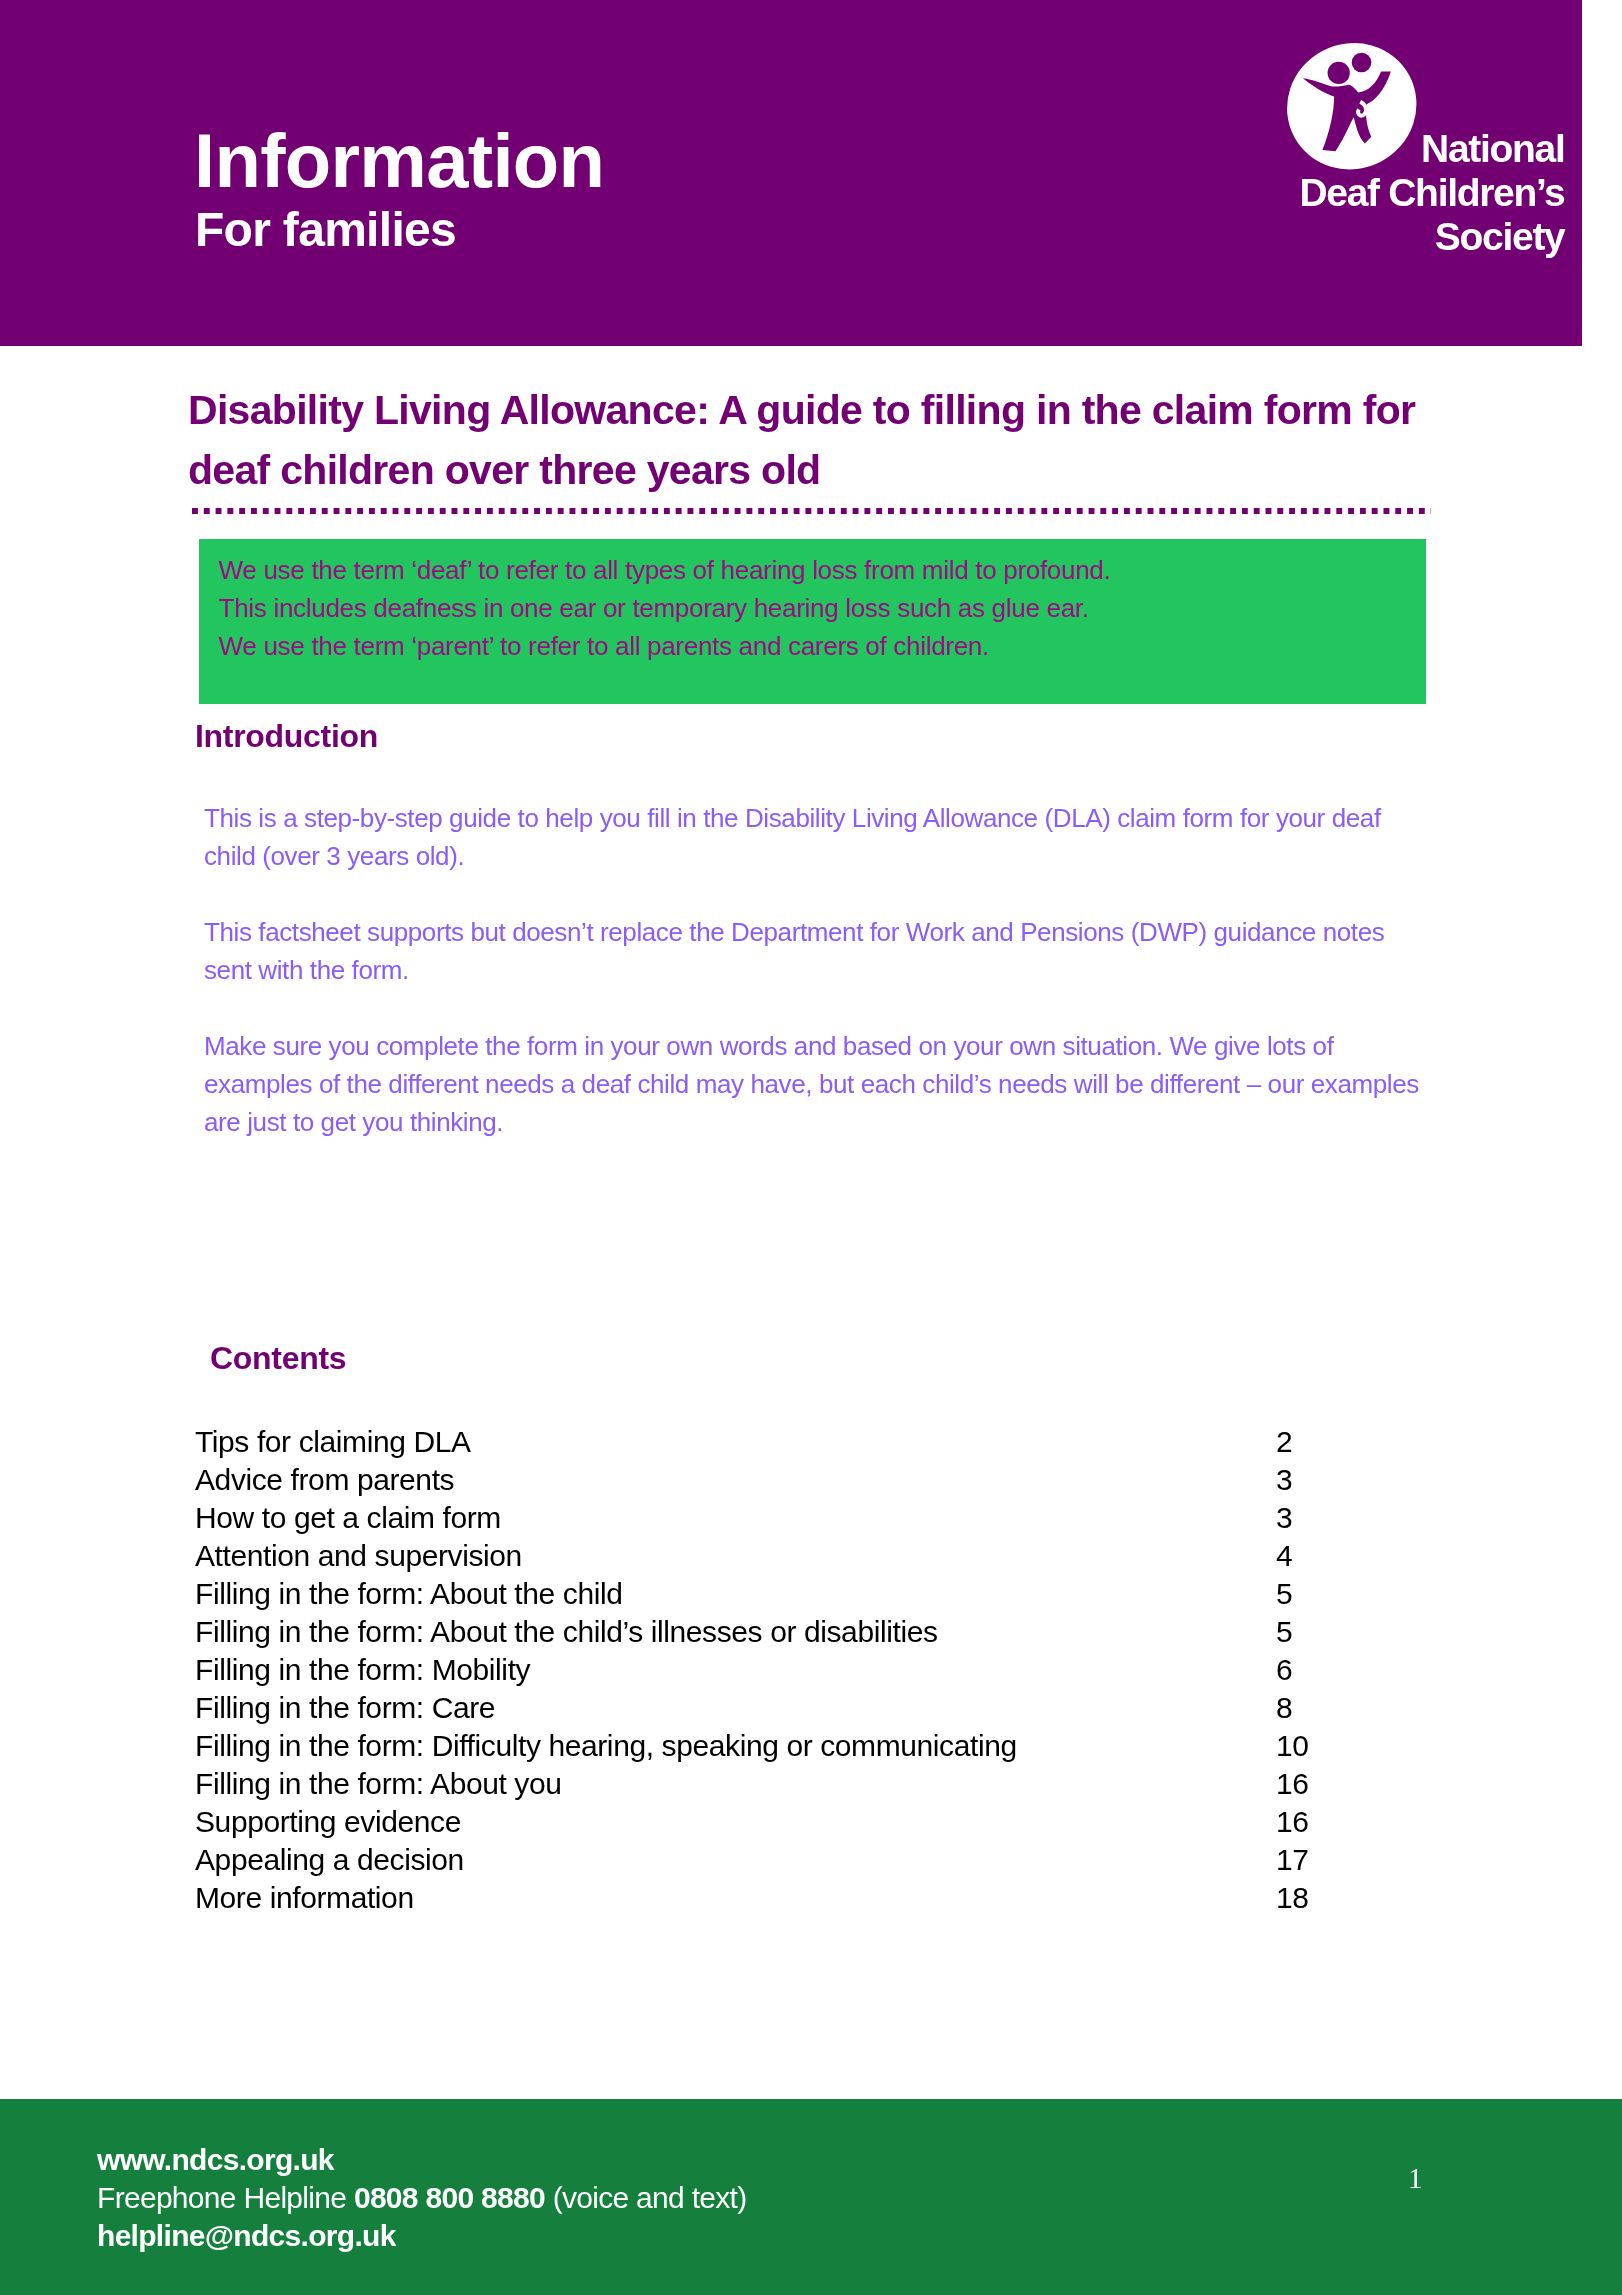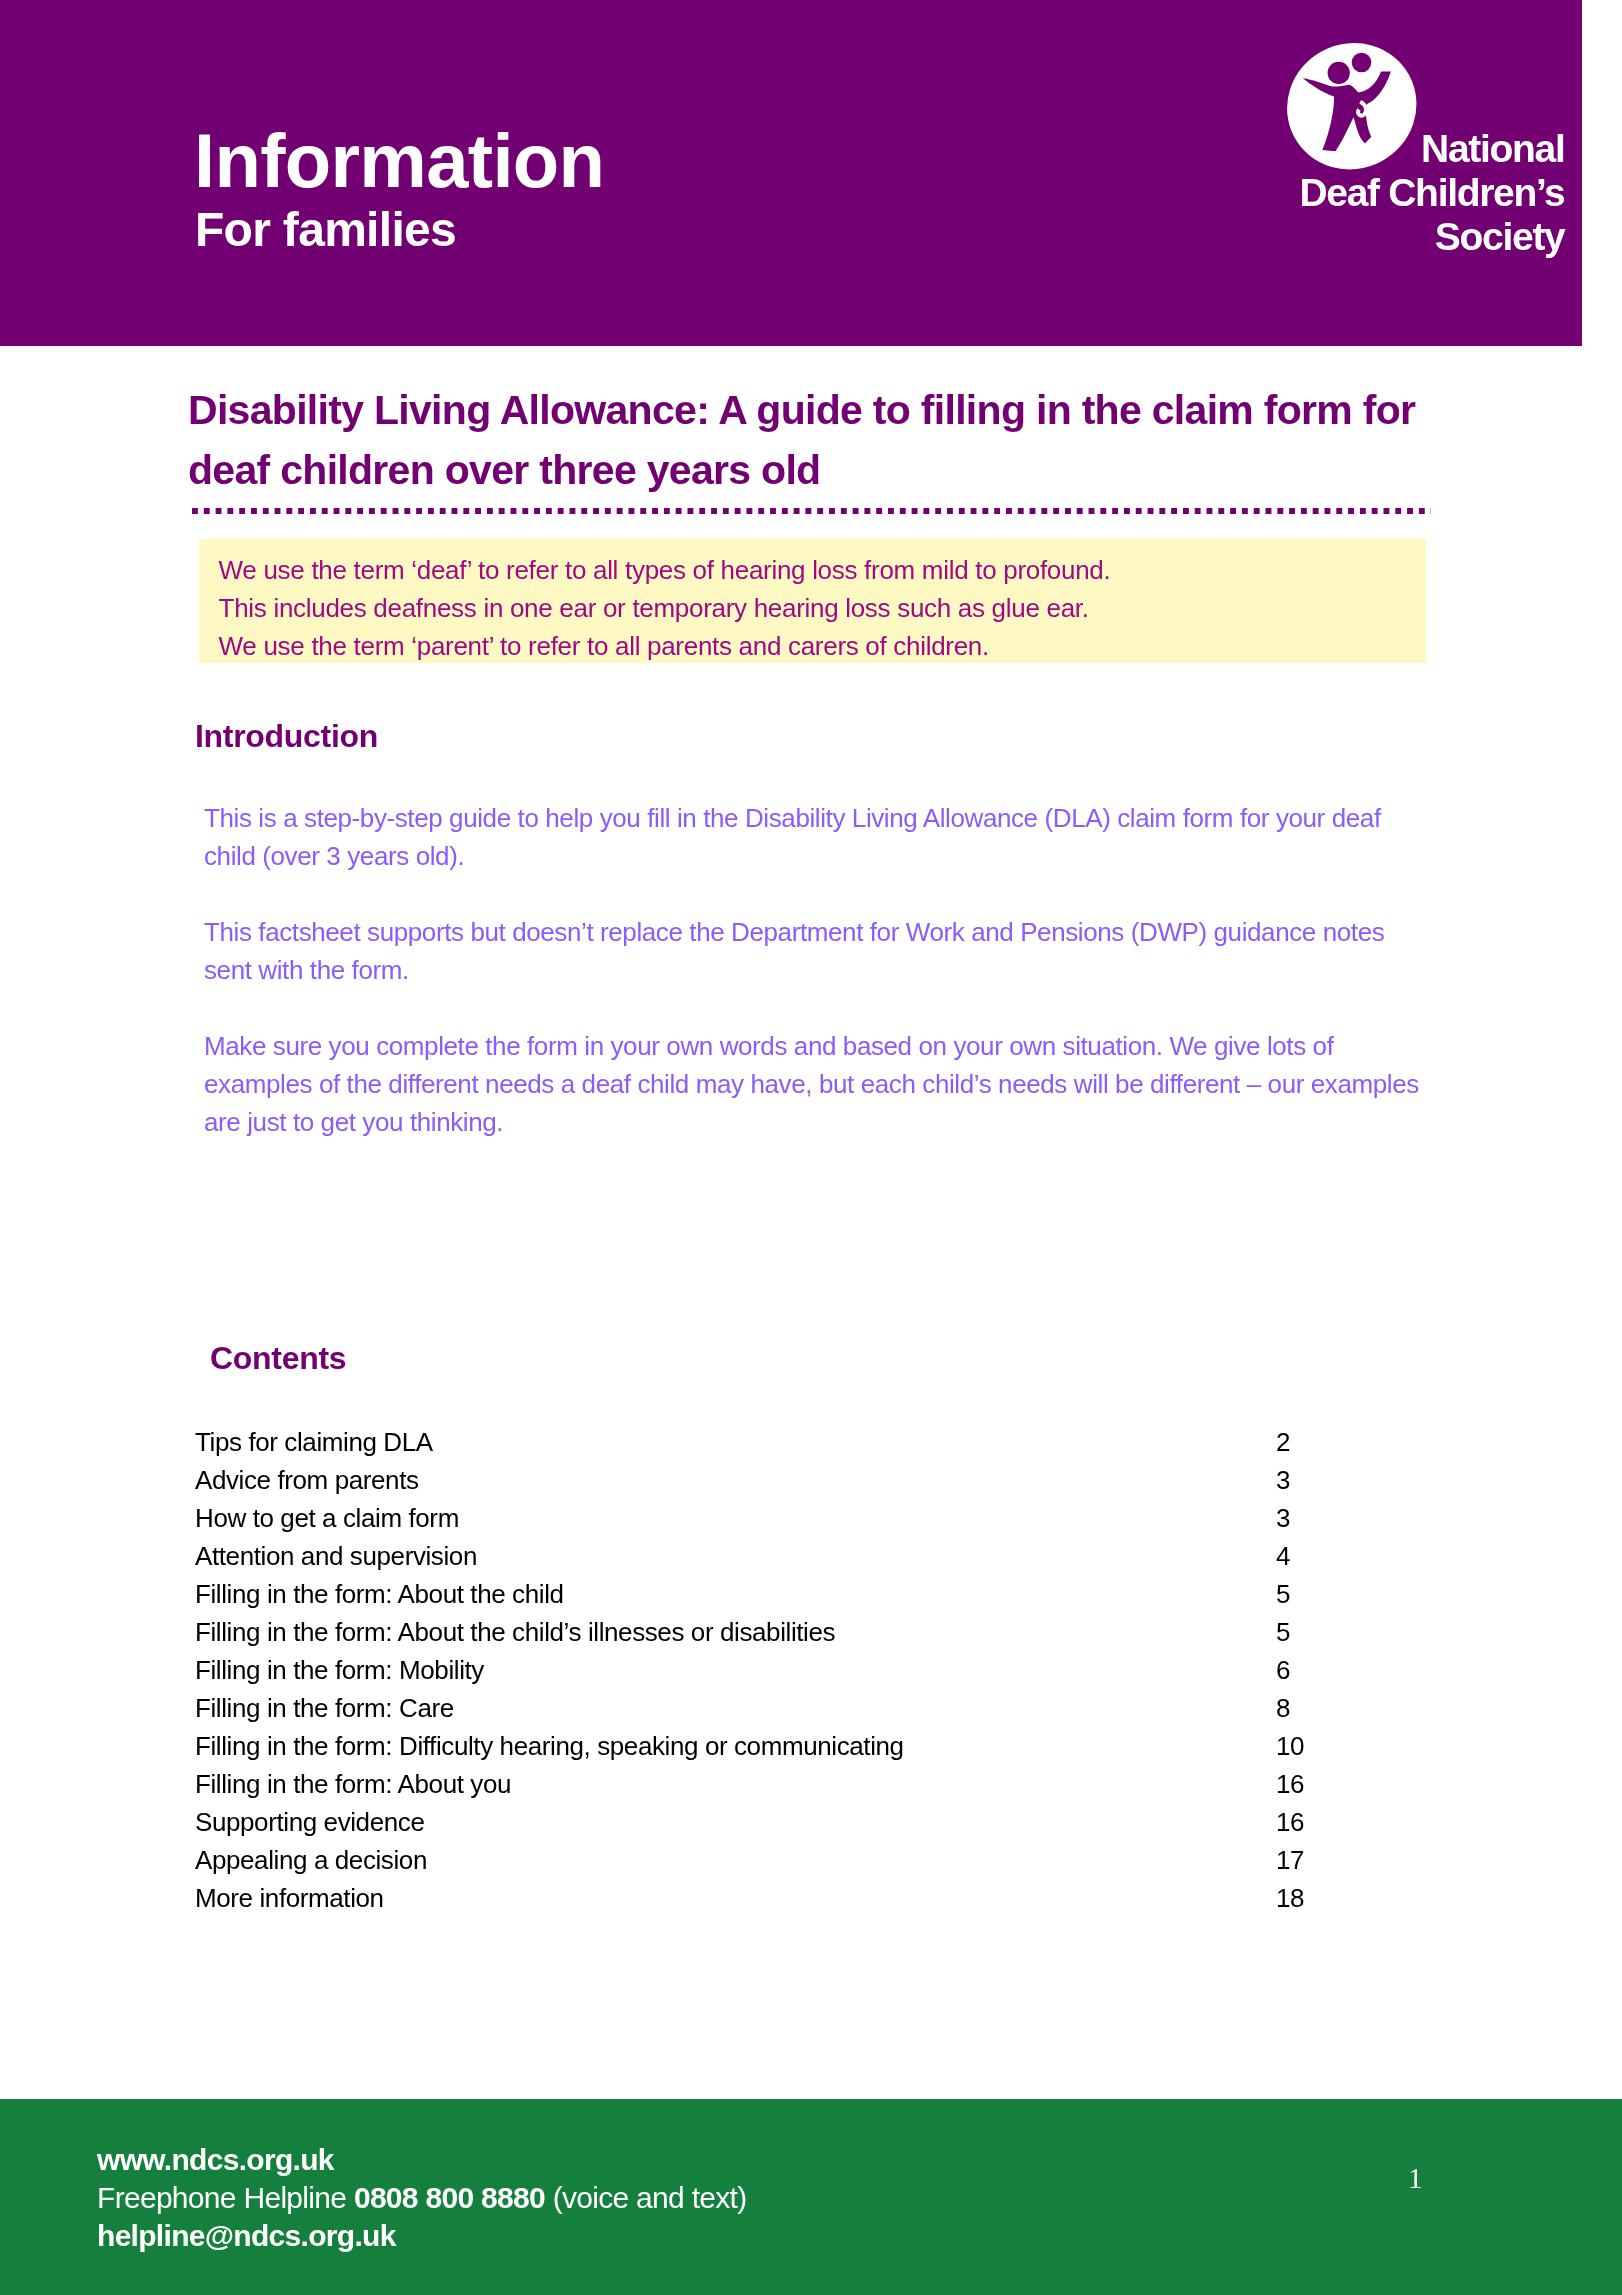--- a/index.html
+++ b/index.html
@@ -34,22 +34,22 @@
     position: absolute; left: 188px; top: 380px; width: 1243px;
     color: #720072; font-weight: bold; font-size: 41px; line-height: 60px;
     letter-spacing: -0.7px;
   }
   .dotted-rule {
     position: absolute; left: 192px; top: 508px; width: 1239px; height: 5.9px;
     background-image: linear-gradient(to right, #720072 0, #720072 5.9px, transparent 5.9px, transparent 11.8px);
     background-size: 11.8px 5.9px; background-repeat: repeat-x;
   }
   .callout {
-    position: absolute; left: 199px; top: 539px; width: 1227px; height: 124px;
-    background: #fef9c3;
+    position: absolute; left: 199px; top: 539px; width: 1227px; height: 165px;
+    background: #22c55e;
     padding: 11.8px 0 0 19.6px;
   }
   .callout p {
     color: #a00984; font-size: 26px; line-height: 38px; letter-spacing: -0.3px;
   }
 
   .section-heading {
     position: absolute; left: 195px;
     color: #720072; font-weight: bold; font-size: 32px; line-height: 39px;
     letter-spacing: -0.3px;
@@ -60,21 +60,21 @@
   .body-block p {
     font-size: 26px; line-height: 38px; color: #8b5cf6; letter-spacing: -0.4px;
     margin-bottom: 38px;
     margin-left: 9px;
   }
 
   .toc {
     position: absolute; left: 195px; top: 1423px; width: 1178px;
   }
   .toc-row {
-    display: flex; height: 38px; line-height: 38px; font-size: 26px; letter-spacing: -0.4px;
+    display: flex; height: 38px; line-height: 38px; font-size: 30px; letter-spacing: -0.4px;
   }
   .toc-label { width: 1081px; }
   .toc-page { width: 79px; }
 
   .footer {
     position: absolute; left: 0; top: 2099px; width: 1622px; height: 196px;
     background: #15803d; color: #fff;
   }
   .footer-lines {
     position: absolute; left: 97px; top: 42px;

